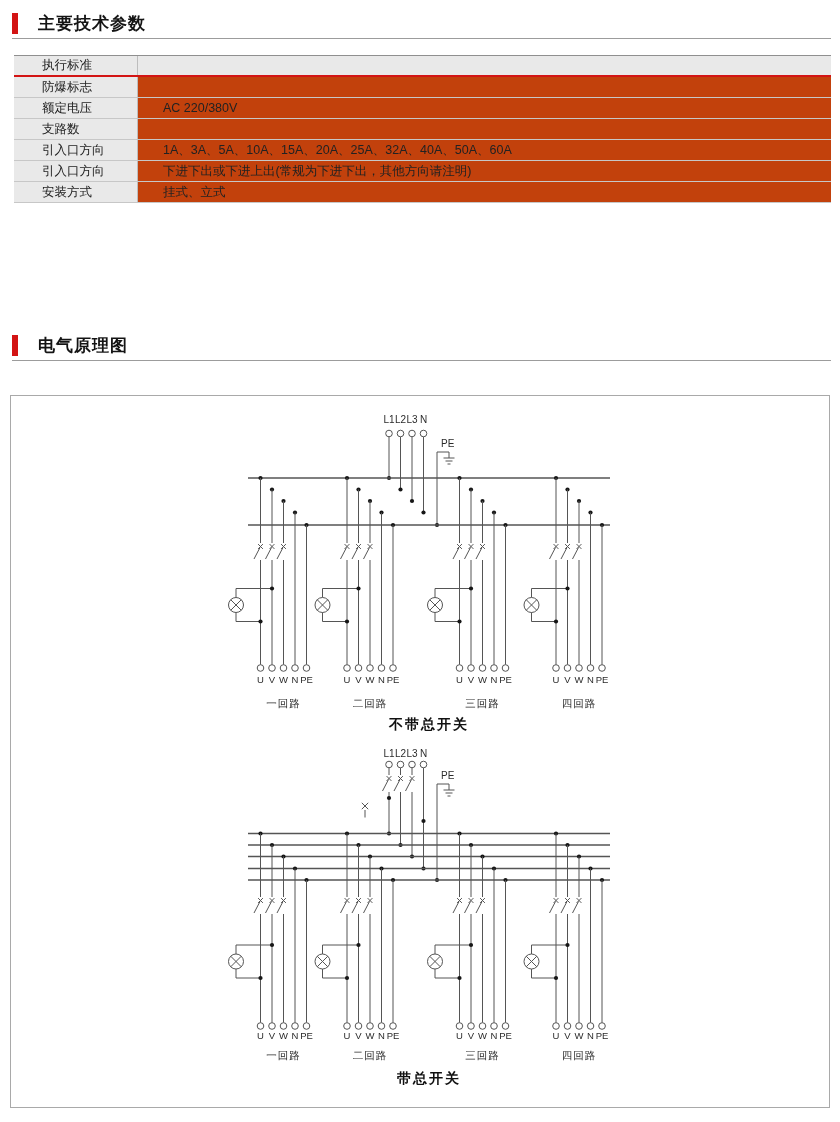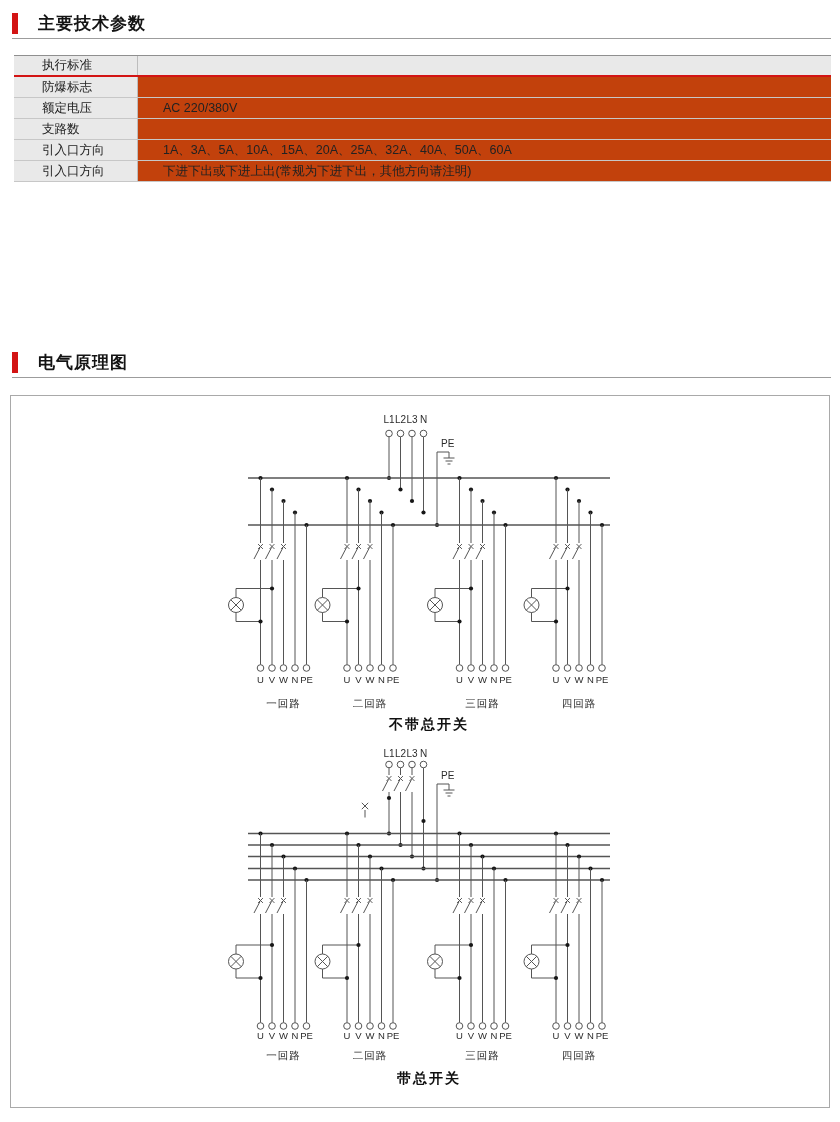--- a/index.html
+++ b/index.html
@@ -3,21 +3,21 @@
 <meta charset="utf-8">
 <style>
   * { margin:0; padding:0; box-sizing:border-box; }
   html,body { background:#fff; }
   body { font-family:"Liberation Sans","DejaVu Sans",sans-serif; }
   #page { position:relative; width:840px; height:1122px; background:#fff; overflow:hidden; }
 
   .sec-header { position:absolute; left:12px; width:819px; height:27px;
                 border-bottom:1px solid #9c9c9c; display:flex; align-items:flex-start; }
   #hdr1 { top:12px; }
-  #hdr2 { top:351px;text-align:right; }
+  #hdr2 { top:334px;text-align:right; }
   .red-bar { width:6px; height:21px; background:var(--accent,#d31414); margin-top:1px; }
   .sec-title { font-size:17px; font-weight:bold; color:#141414; margin-left:20px;
                letter-spacing:1px; line-height:23px; }
 
   #params-table { position:absolute; top:55px; left:14px; width:817px; border-top:1px solid #8f8f8f; }
   .trow { display:flex; align-items:stretch; height:21px; border-bottom:1px solid #c7c7c7;
           font-size:12.5px; color:#222; background:#c2410c; }
   .trow.first { background:var(--tablebg,#e9e9e9); border-bottom:2px solid var(--accent,#c7000b); }
   .tlabel { width:124px; min-width:124px; padding-left:28px; display:flex; align-items:center;
             background:var(--tablebg,#e9e9e9); border-right:1px solid #bdbdbd; }
@@ -61,20 +61,24 @@
       <div class="trow">
         <div class="tlabel">支路数</div>
       </div>
       <div class="trow">
         <div class="tlabel">引入口方向</div>
         <div class="tvalue">1A、3A、5A、10A、15A、20A、25A、32A、40A、50A、60A</div>
       </div>
       <div class="trow">
         <div class="tlabel">引入口方向</div>
         <div class="tvalue">下进下出或下进上出(常规为下进下出，其他方向请注明)</div>
+      </div>
+      <div class="trow">
+        <div class="tlabel">安装方式</div>
+        <div class="tvalue">挂式、立式</div>
       </div>
     </div>
 
   <div class="sec-header" id="hdr2">
     <div class="red-bar"></div>
     <div class="sec-title">电气原理图</div>
   </div>
 
   <div id="diagram-box"></div>
 

